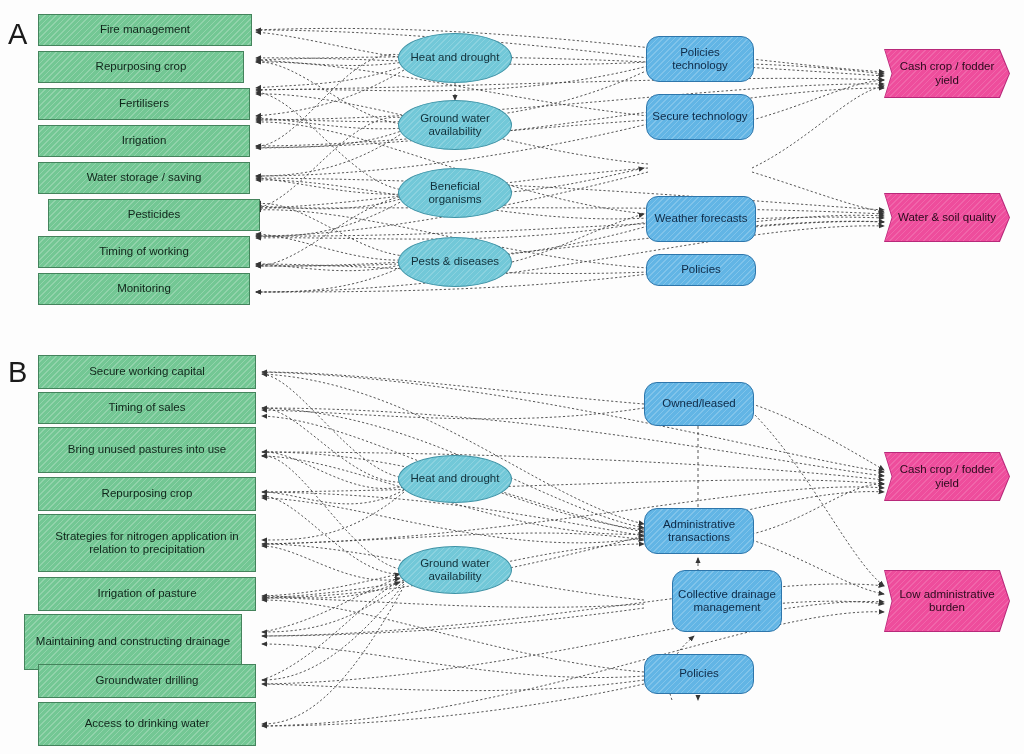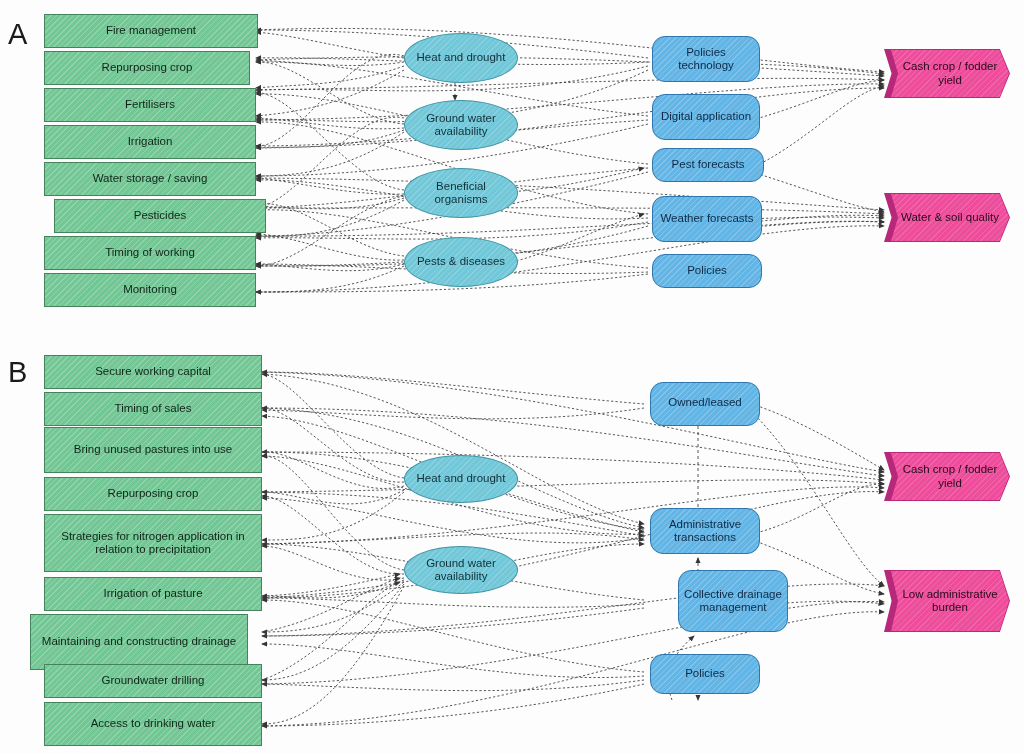--- a/index.html
+++ b/index.html
@@ -32,23 +32,22 @@
   .node{
     position:absolute;
     box-sizing:border-box;
     display:flex;
     align-items:center;
     justify-content:center;
     text-align:center;
     color:#14243a;
     font-size:11.5px;
     line-height:1.16;
-    padding:16px 4px;
+    padding:0 4px;
     z-index:5;
-    margin-left:6px;
   }
   
   .node.green{
     background:
       repeating-linear-gradient(135deg,
         rgba(255,255,255,0.22) 0px,
         rgba(255,255,255,0.22) 1px,
         rgba(255,255,255,0)   1px,
         rgba(255,255,255,0)   4px),
       #73c794;
@@ -279,24 +278,21 @@
     <span>Beneficial organisms</span>
   </div>
   <div class="node ellipse" style="left:398px; top:237px; width:114px; height:50px;">
     <span>Pests &amp; diseases</span>
   </div>
 
   <div class="node bluebox" style="left:646px; top:36px; width:108px; height:46px;">
     <span>Policies technology</span>
   </div>
   <div class="node bluebox" style="left:646px; top:94px; width:108px; height:46px;">
-    <span>Digital application</span>
-  </div>
-  <div class="node bluebox" style="left:646px; top:148px; width:112px; height:32px;">
-    <span>Pest forecasts</span>
+    <span>Secure technology</span>
   </div>
   <div class="node bluebox" style="left:646px; top:196px; width:110px; height:46px;border-radius:12px;">
     <span>Weather forecasts</span>
   </div>
   <div class="node bluebox" style="left:646px; top:254px; width:110px; height:32px;">
     <span>Policies</span>
   </div>
 
   <div class="pink-wrap" style="left:884px; top:49px; width:126px; height:49px;">
     <div class="hexborder"></div>
@@ -341,21 +337,21 @@
     <span>Access to drinking water</span>
   </div>
 
   <div class="node ellipse" style="left:398px; top:455px; width:114px; height:48px;">
     <span>Heat and drought</span>
   </div>
   <div class="node ellipse" style="left:398px; top:546px; width:114px; height:48px;">
     <span>Ground water availability</span>
   </div>
 
-  <div class="node bluebox" style="left:644px; top:382px; width:110px; height:44px;align-items:flex-end;">
+  <div class="node bluebox" style="left:644px; top:382px; width:110px; height:44px;">
     <span>Owned/leased</span>
   </div>
   <div class="node bluebox" style="left:644px; top:508px; width:110px; height:46px;">
     <span>Administrative transactions</span>
   </div>
   <div class="node bluebox" style="left:672px; top:570px; width:110px; height:62px;">
     <span>Collective drainage management</span>
   </div>
   <div class="node bluebox" style="left:644px; top:654px; width:110px; height:40px;">
     <span>Policies</span>

